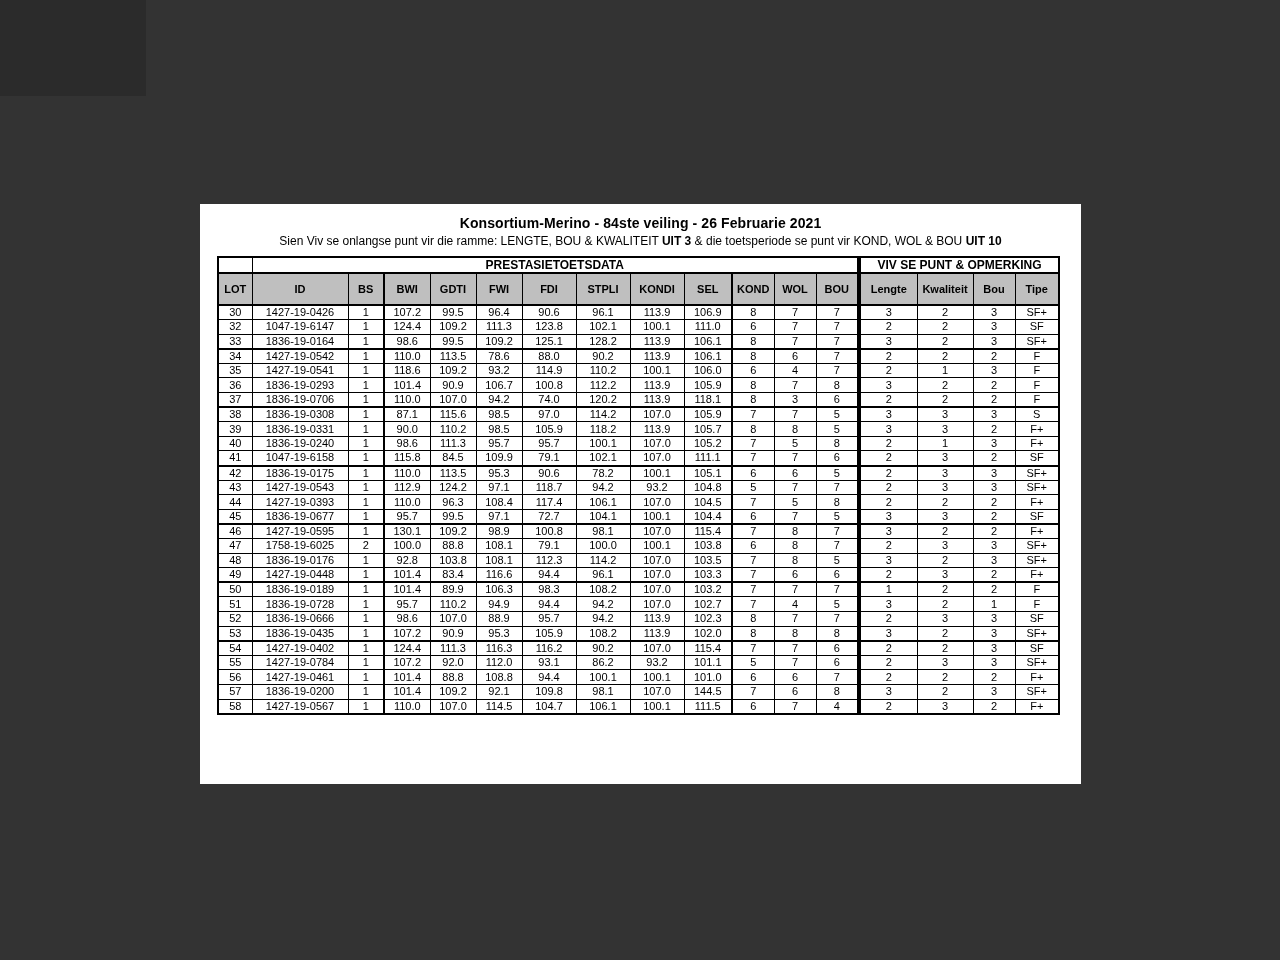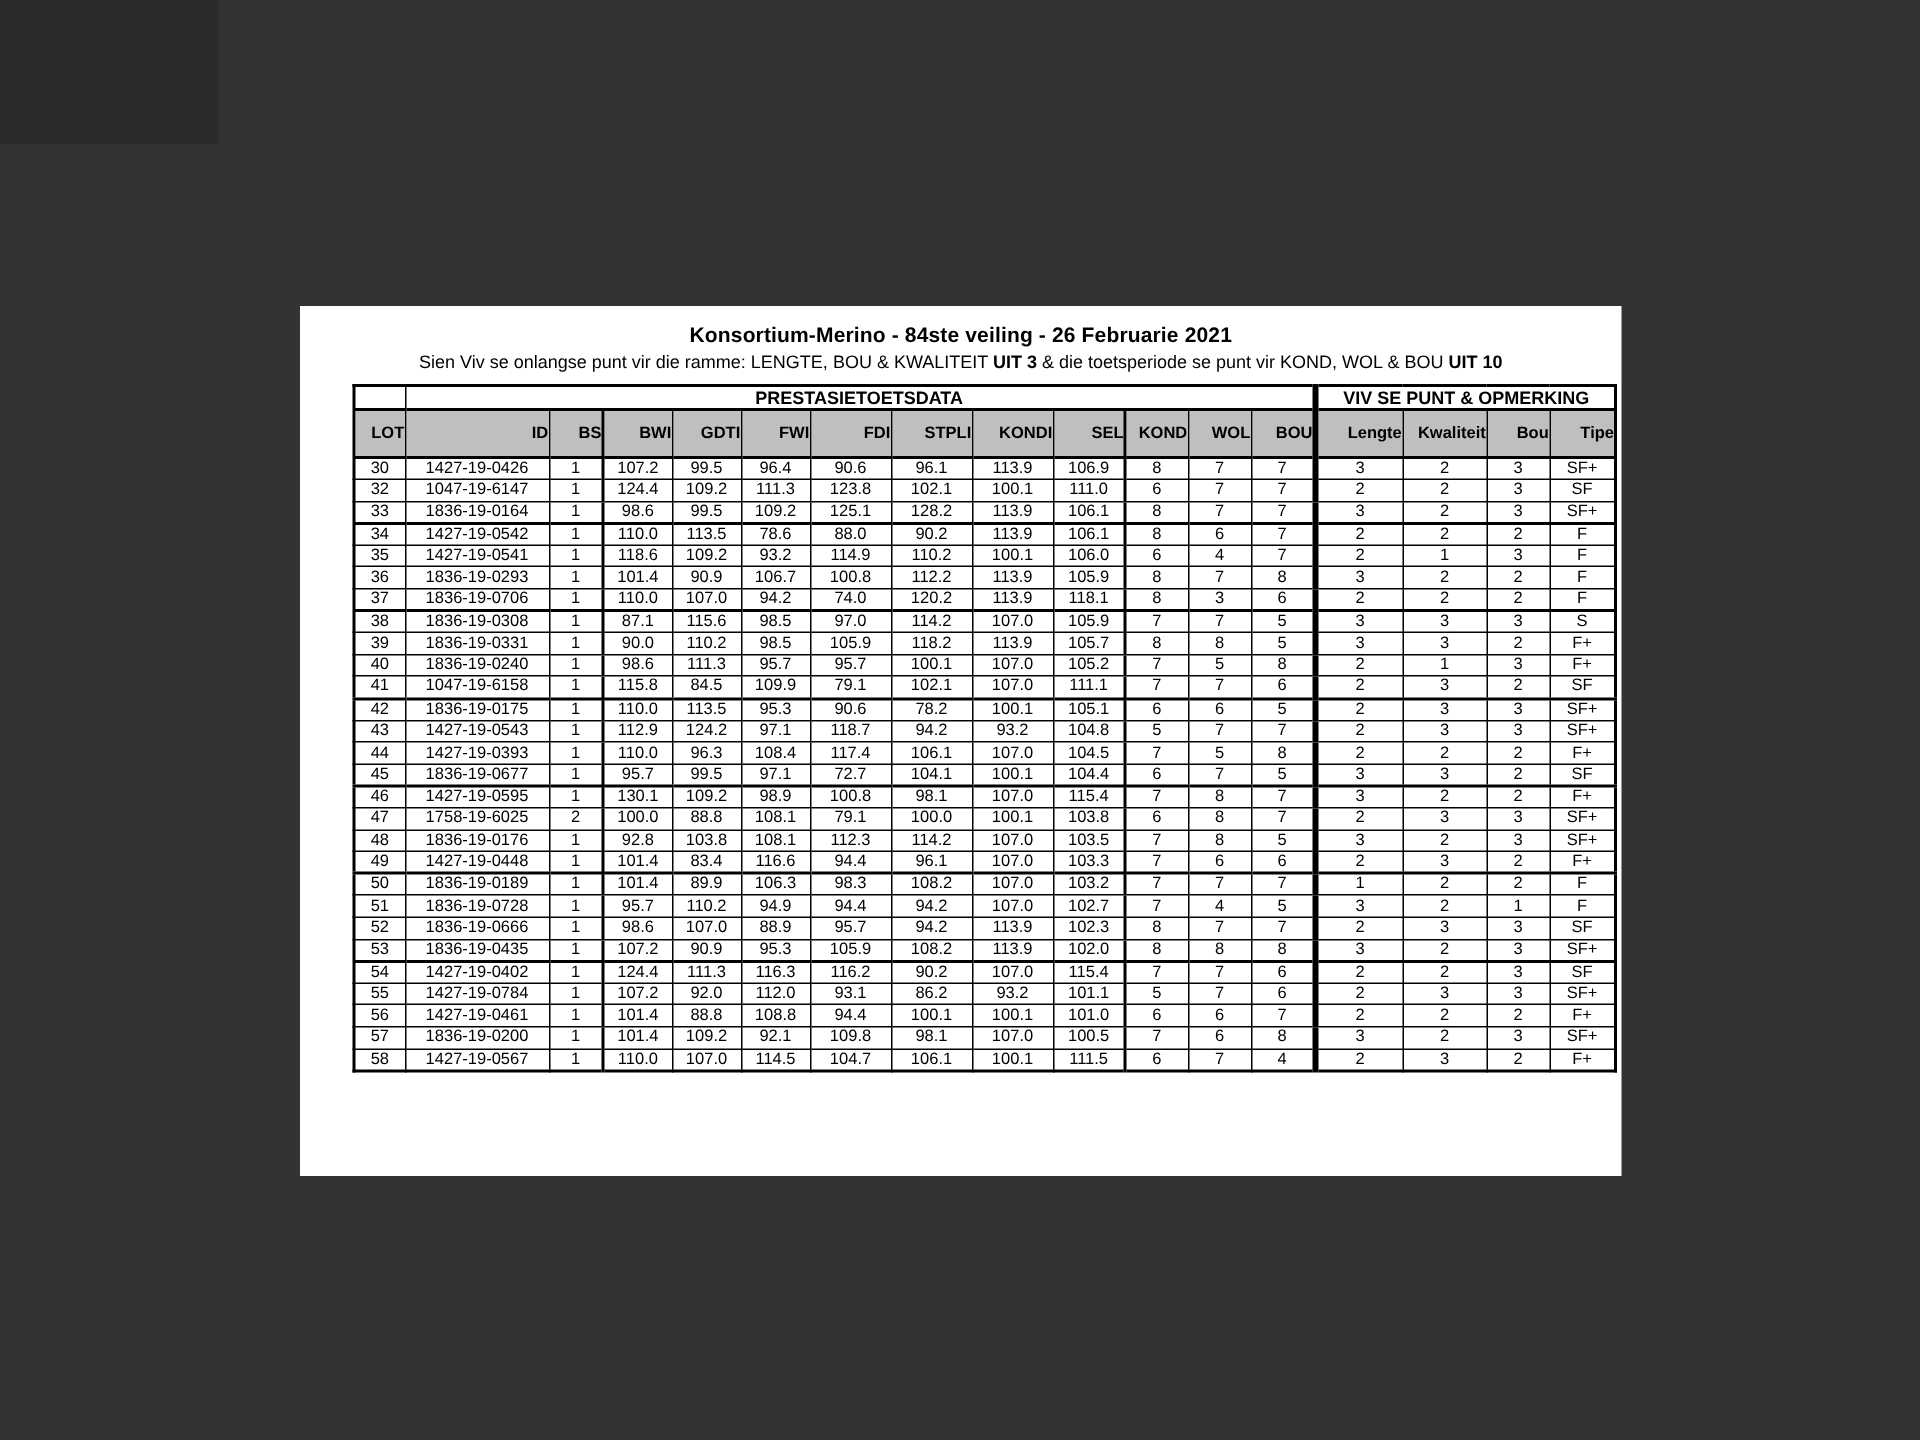--- a/index.html
+++ b/index.html
@@ -24,36 +24,36 @@
   .title{
     margin-top:11px;text-align:center;font-weight:bold;font-size:14px;
     line-height:16px;color:var(--text);letter-spacing:0.1px;
   }
   .subtitle{
     margin-top:3px;text-align:center;font-size:12px;line-height:15px;color:var(--text);
   }
   .subtitle b{font-weight:bold;}
   table{
     border-collapse:collapse;table-layout:fixed;
-    margin-left:35px;margin-top:7px;
+    margin-left:17px;margin-top:7px;
     border:2px solid var(--border);
   }
   th,td{
     border:1px solid var(--border);
     text-align:center;vertical-align:middle;
     padding:0;overflow:hidden;white-space:nowrap;
     color:var(--text);
   }
   thead th{border-bottom-width:2px;}
   .section-row th{
     height:15px;font-size:12px;font-weight:bold;background:var(--page);
   }
   .section-row th.corner-cell{background:var(--page);}
   .col-row th{
-    height:32px;font-size:11px;font-weight:bold;background:var(--hdr-fill);text-align:right;
+    height:32px;font-size:11px;font-weight:bold;background:var(--hdr-fill);
   }
   tbody td{height:14.6px;font-size:11px;line-height:1;background:var(--page);}
   .med-r{border-right-width:2px;}
   .thick-r{border-right-width:4px;}
   tr.grp-end td{border-bottom-width:2px;}
 </style>
 </head>
 <body>
 
 <div class="corner-shade"></div>
@@ -606,21 +606,21 @@
         <tr>
           <td>57</td>
           <td>1836-19-0200</td>
           <td class="med-r">1</td>
           <td>101.4</td>
           <td>109.2</td>
           <td>92.1</td>
           <td>109.8</td>
           <td>98.1</td>
           <td>107.0</td>
-          <td class="med-r">100.5</td>
+          <td class="med-r">144.5</td>
           <td>7</td>
           <td>6</td>
           <td class="thick-r">8</td>
           <td>3</td>
           <td>2</td>
           <td>3</td>
           <td>SF+</td>
         </tr>
         <tr>
           <td>58</td>

